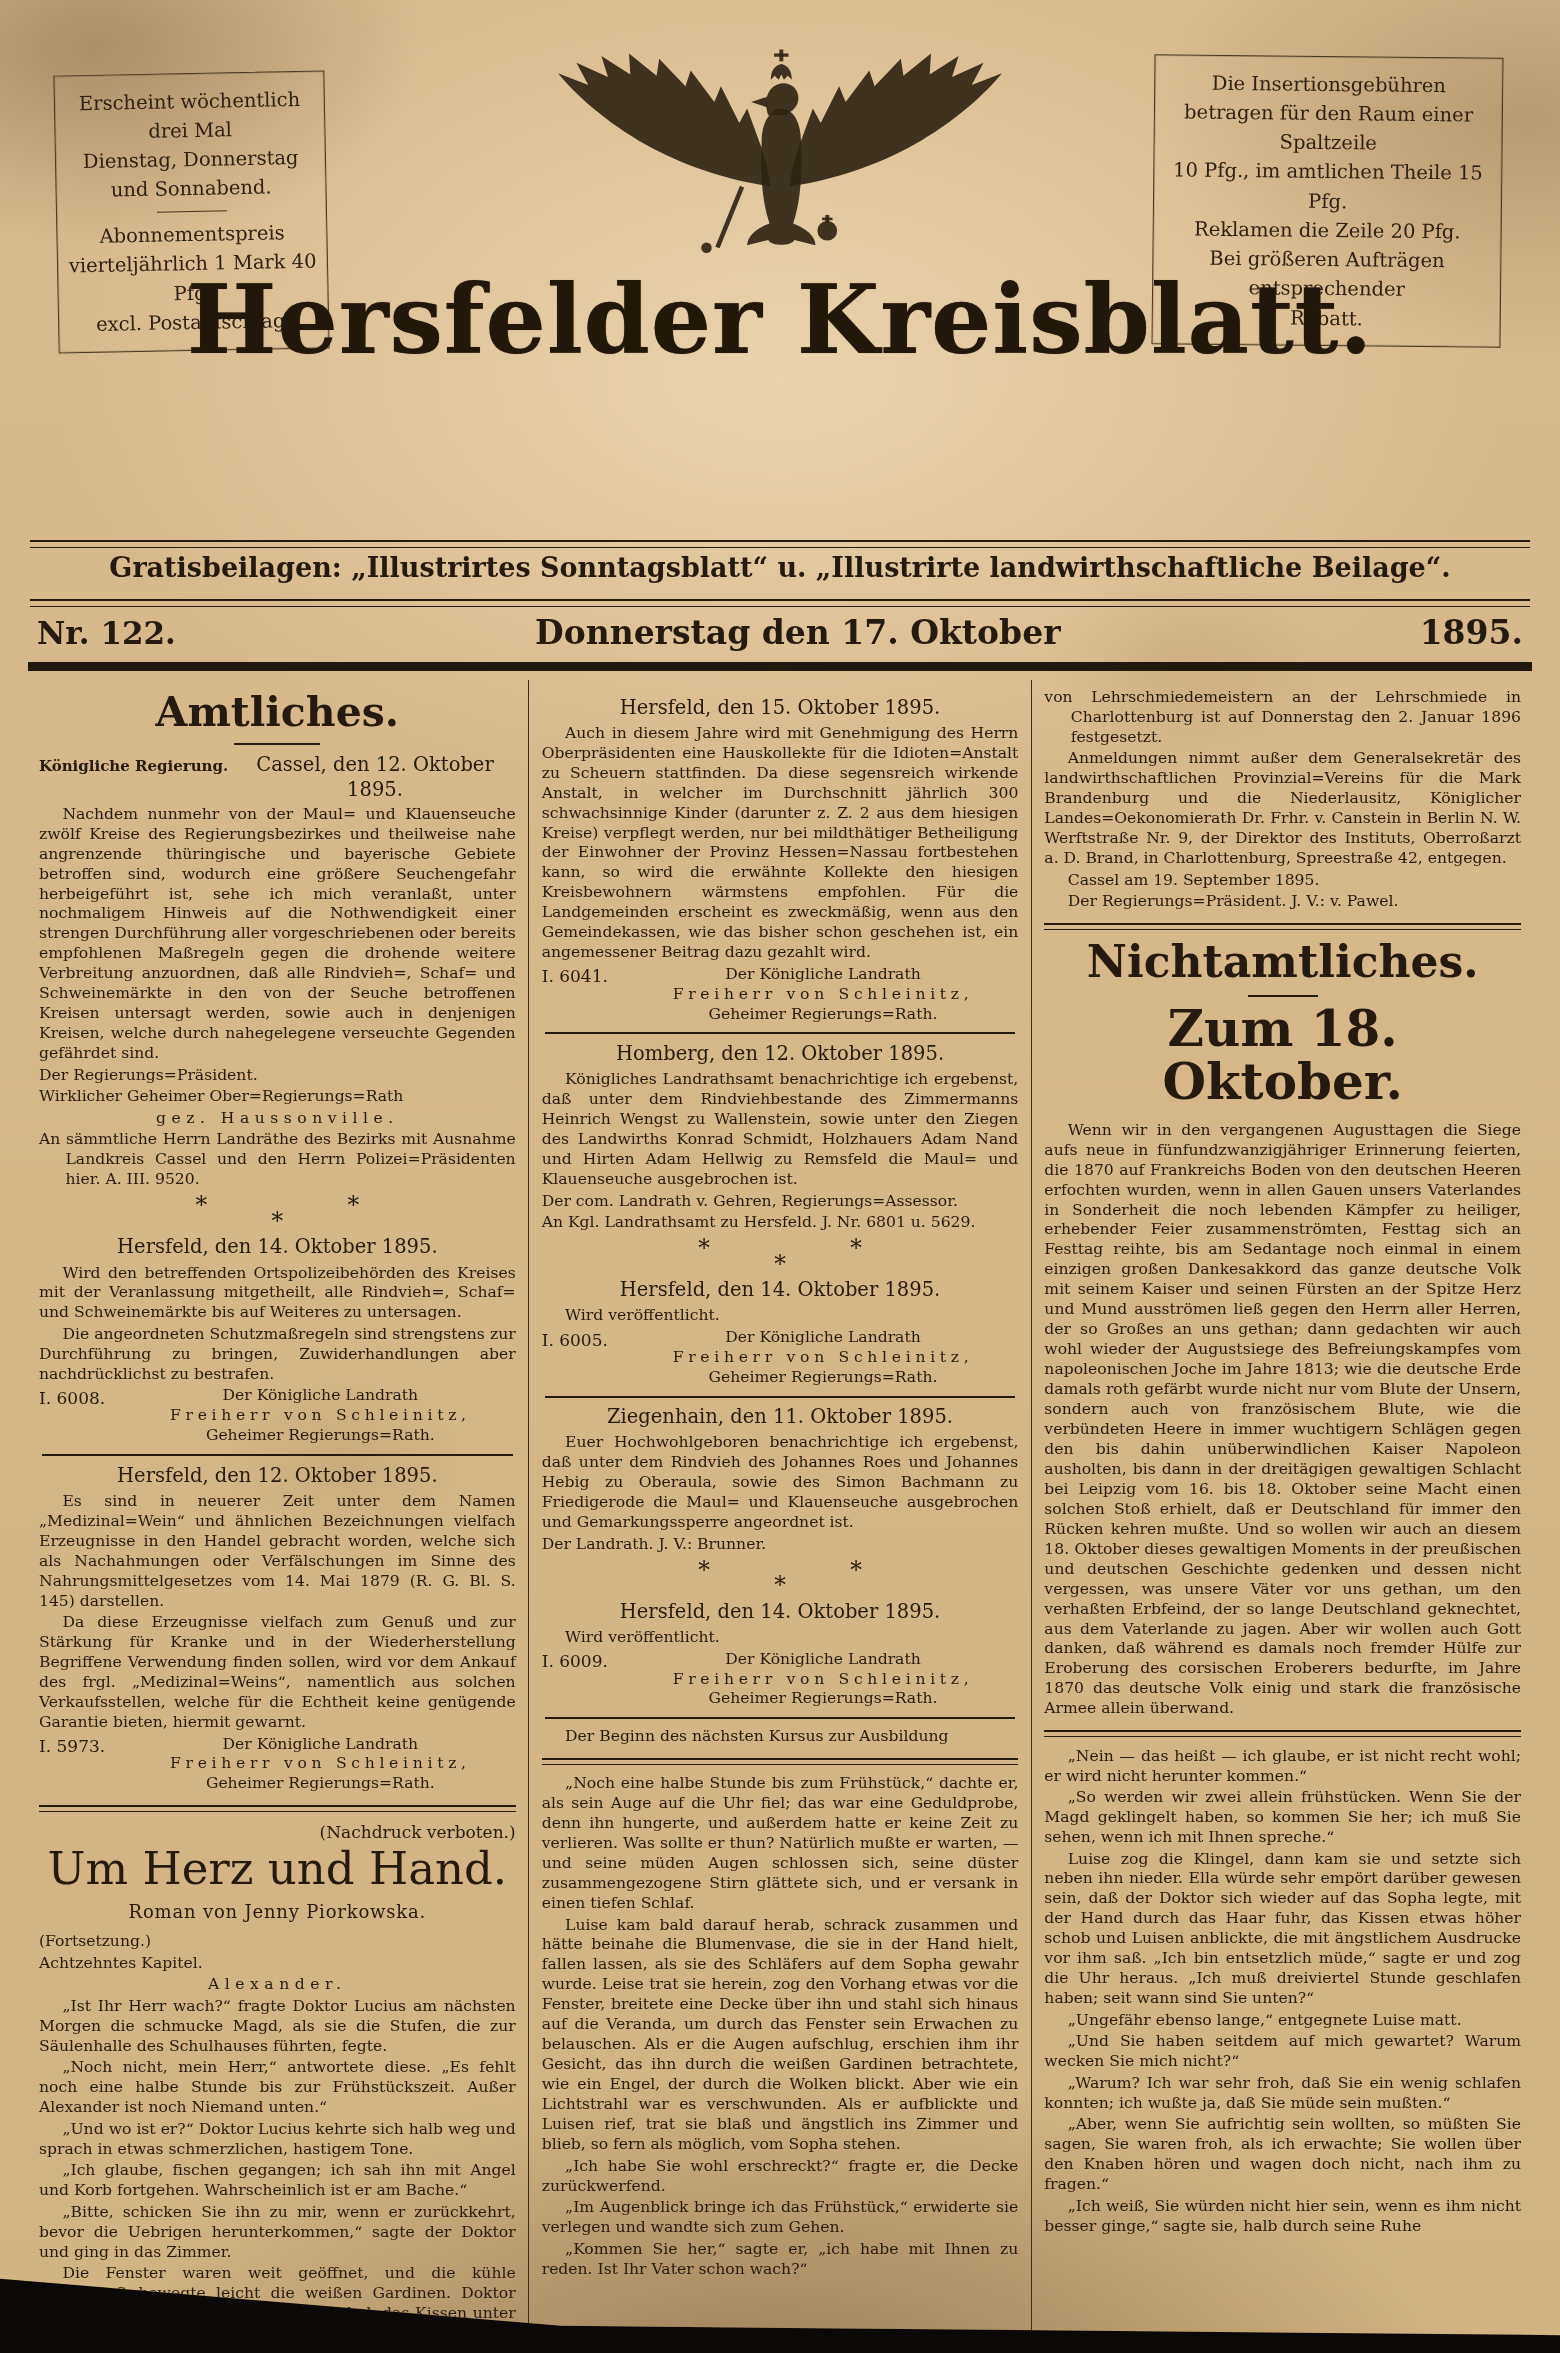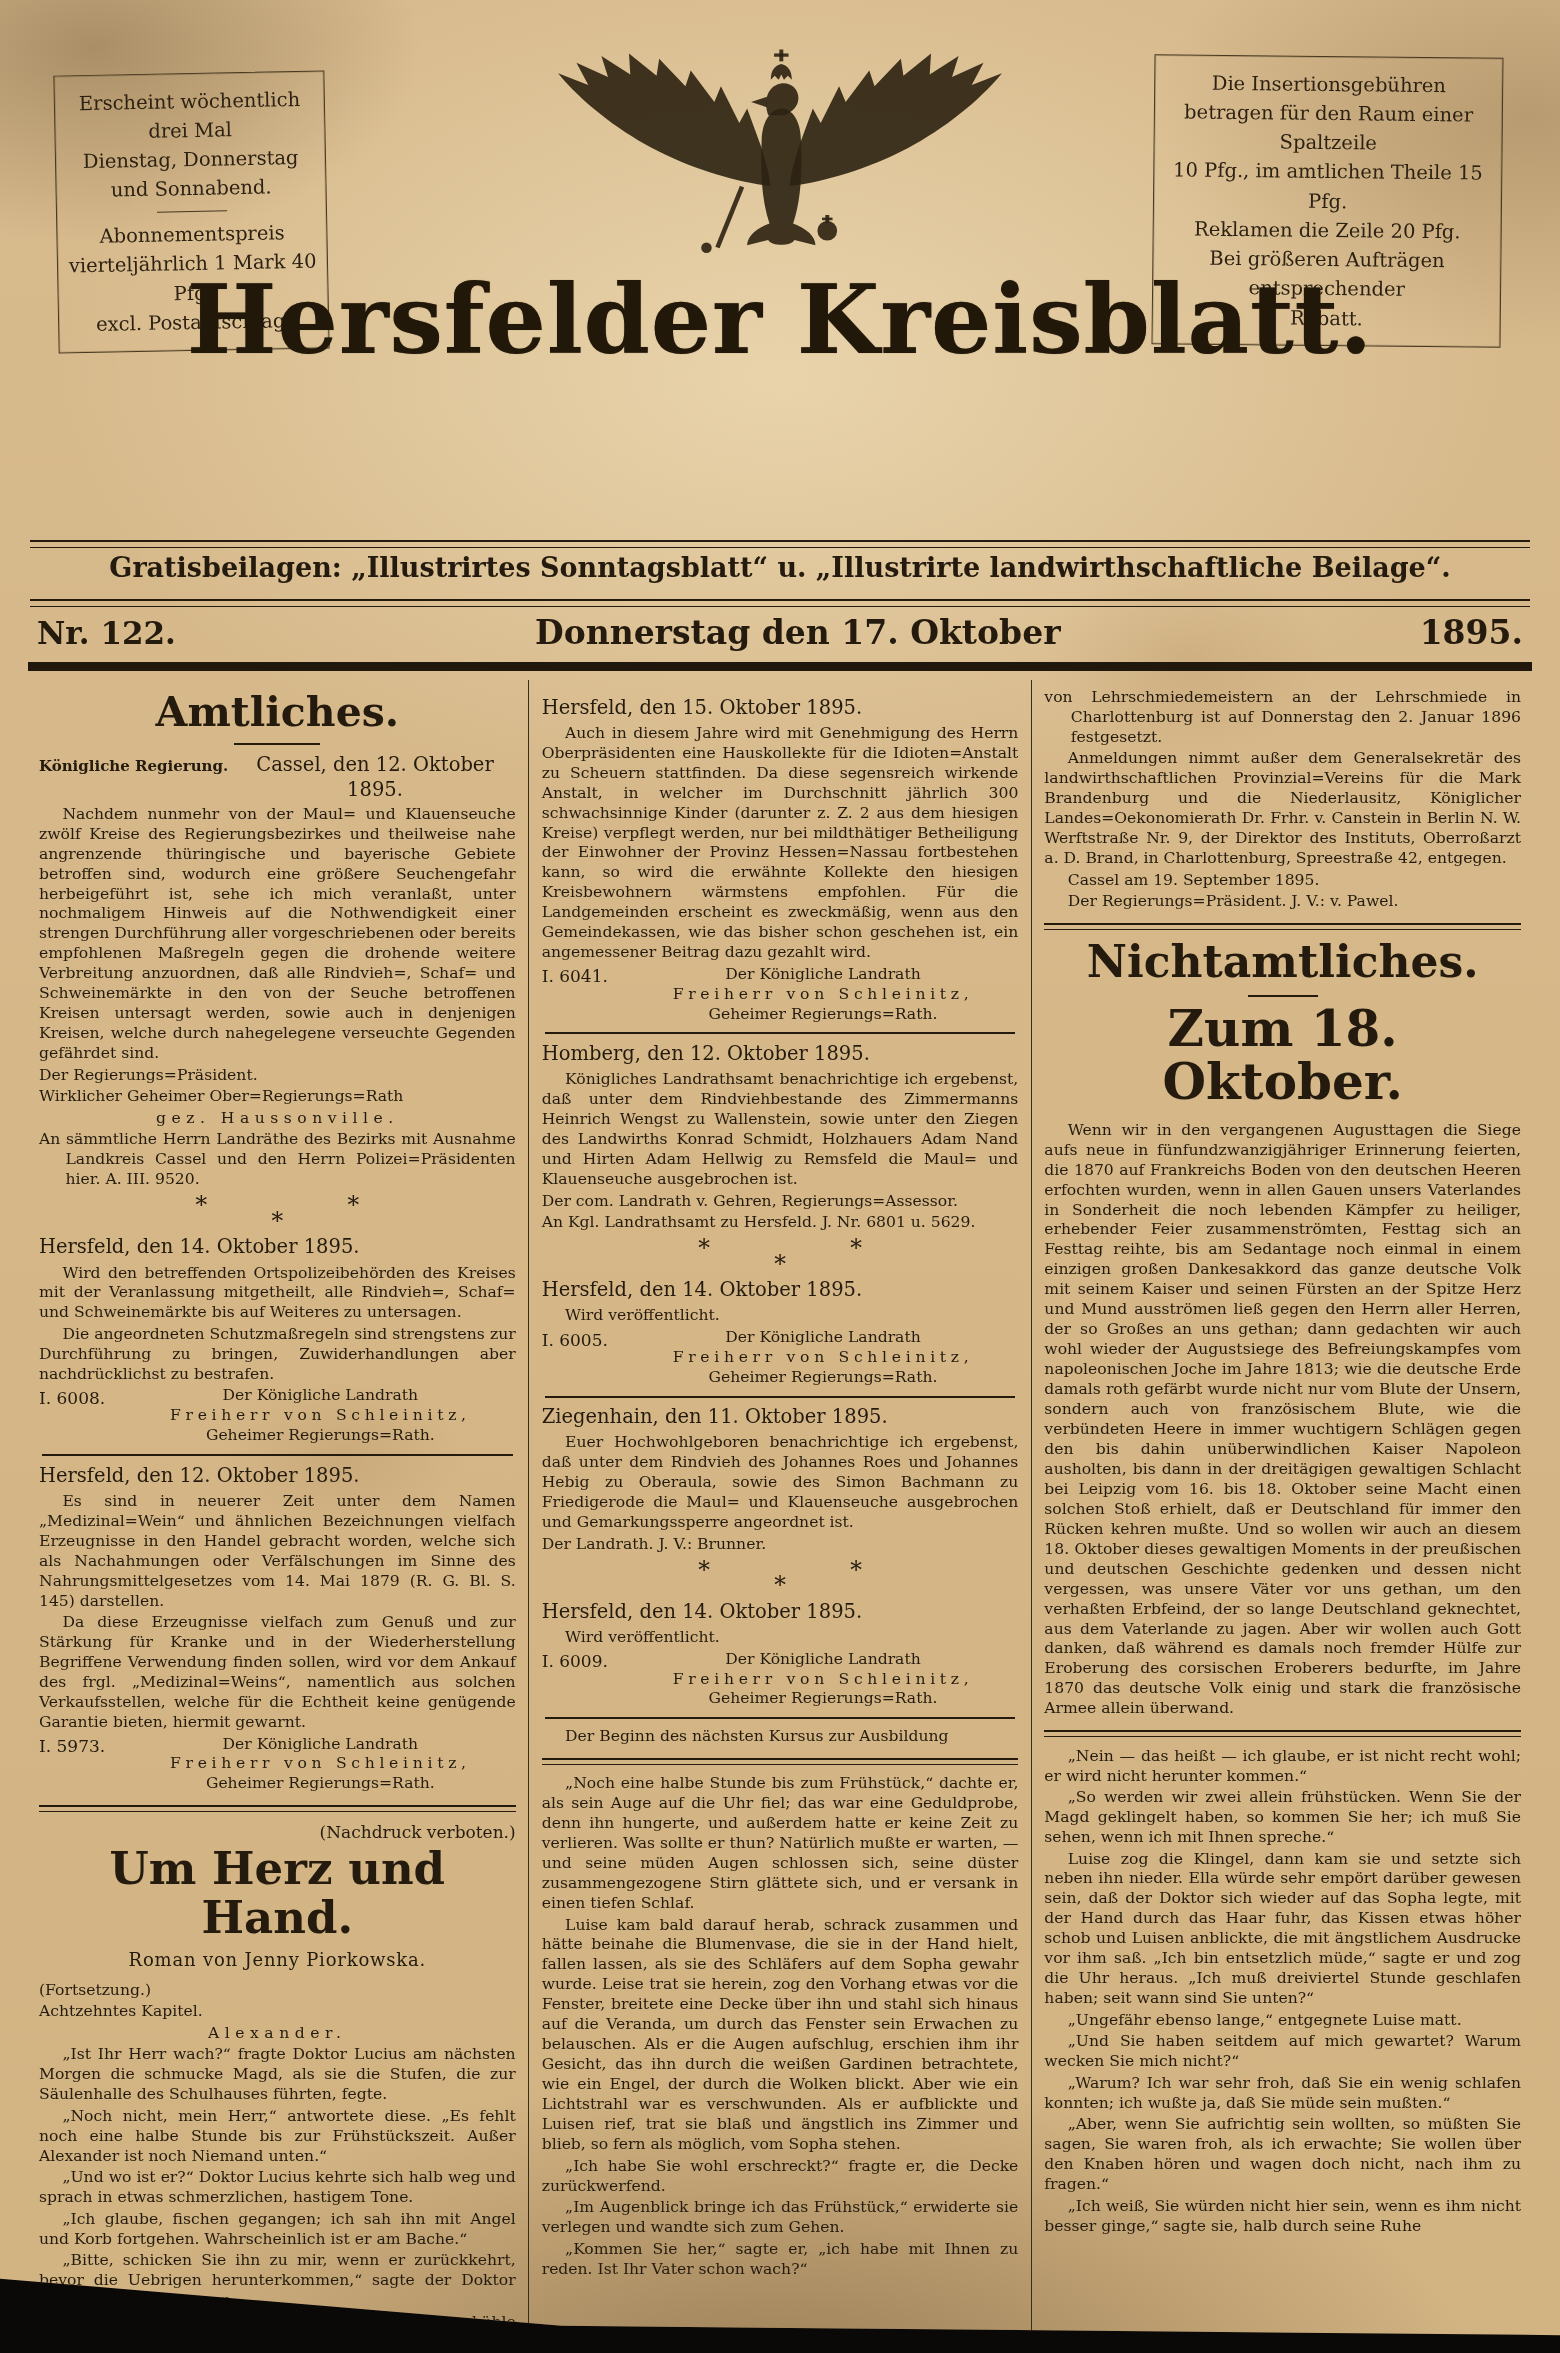--- a/index.html
+++ b/index.html
@@ -48,23 +48,23 @@
   .toprule{position:absolute;top:662px;left:28px;right:28px;height:8.6px;background:#20180c;}
   
   .cols{position:relative;display:flex;align-items:stretch;padding:3.1px 26.5px 0;}
   .col{flex:1 1 0;min-width:0;padding:7.8px 12.5px 31px;font-size:15.6px;line-height:1.28;text-align:justify;}
   .col + .col{border-left:1.6px solid #3a2d17;}
   .blk{margin:0 0 1.6px;}
   .p{text-indent:23.4px;}
   .hang{padding-left:26.5px;text-indent:-26.5px;}
   .center{text-align:left;}
   .centersp{text-align:center;letter-spacing:5.5px;}
-  .dateline{font-size:19.5px;margin:7.8px 0 3.1px;}
+  .dateline{text-align:center;font-size:19.5px;margin:7.8px 0 3.1px;}
   .note{text-align:right;font-size:17px;margin-top:6.2px;}
-  .ftitle{text-align:center;font-size:45px;font-weight:700;margin:1.6px 0 6.2px;line-height:1.08;}
+  .ftitle{text-align:center;font-size:45px;font-weight:400;margin:1.6px 0 6.2px;line-height:1.08;}
   .byline{text-align:center;font-size:18px;letter-spacing:0.8px;margin-bottom:9.4px;}
   .heading{text-align:center;font-size:41px;font-weight:700;margin:3.1px 0 0;line-height:1.05;}
   .heading::after{content:"";display:block;width:86px;margin:9.4px auto 7.8px;border-top:2px solid #241b0e;}
   .heading2{text-align:center;font-size:44px;font-weight:700;margin:7.8px 0 0;line-height:1.05;}
   .heading2::after{content:"";display:block;width:70px;margin:9.4px auto 6.2px;border-top:2px solid #241b0e;}
   .subheading{text-align:center;font-size:50px;font-weight:700;margin:3.1px 0 12.5px;line-height:1.05;}
   .kicker{display:flex;align-items:baseline;gap:6.2px;margin-top:1.6px;}
   .kicker .kl{font-size:15px;font-weight:700;white-space:nowrap;}
   .kicker .kr{flex:1;text-align:center;font-size:19.5px;}
   .rule{border-top:2px solid #241b0e;margin:7.8px 3.1px;}

